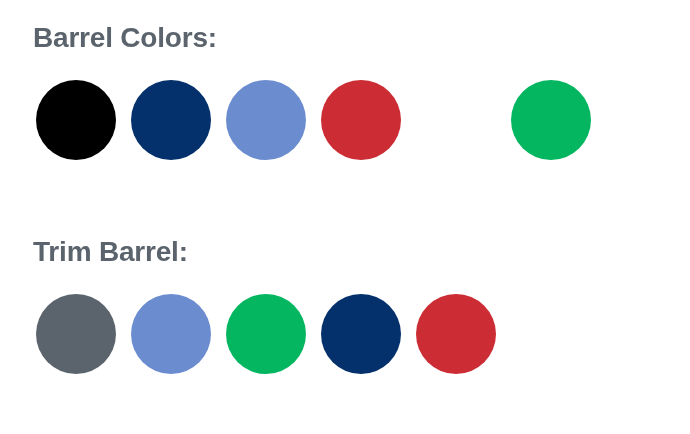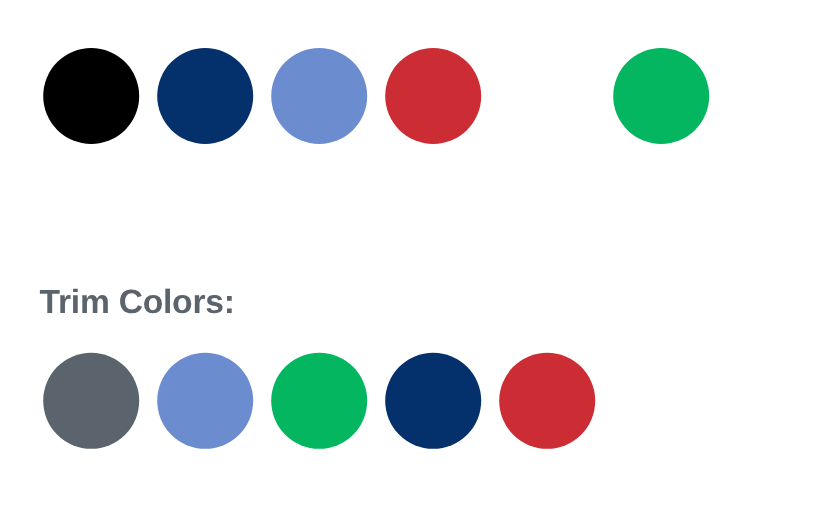--- a/index.html
+++ b/index.html
@@ -65,21 +65,22 @@
   .swatch-slot.is-empty .swatch {
     background: transparent !important;
   }
 </style>
 </head>
 <body>
 
 <div class="page">
 
   <div class="section" id="section-barrel">
+    <h2 class="section-heading">Barrel Colors:</h2>
     <div class="swatch-row" id="row-barrel"><div class="swatch-slot"><span class="swatch" title="black" style="background: rgb(0, 0, 0);"></span></div><div class="swatch-slot"><span class="swatch" title="navy" style="background: rgb(4, 48, 107);"></span></div><div class="swatch-slot"><span class="swatch" title="cornflower-blue" style="background: rgb(108, 140, 208);"></span></div><div class="swatch-slot"><span class="swatch" title="red" style="background: rgb(204, 44, 51);"></span></div><div class="swatch-slot is-empty"><span class="swatch" title="empty"></span></div><div class="swatch-slot"><span class="swatch" title="green" style="background: rgb(3, 182, 95);"></span></div></div>
   </div>
 
   <div class="section" id="section-trim">
-    <h2 class="section-heading">Trim Colors:</h2>
+    <h2 class="section-heading">Trim Barrel:</h2>
     <div class="swatch-row" id="row-trim"><div class="swatch-slot"><span class="swatch" title="slate-gray" style="background: rgb(91, 100, 108);"></span></div><div class="swatch-slot"><span class="swatch" title="cornflower-blue" style="background: rgb(108, 140, 208);"></span></div><div class="swatch-slot"><span class="swatch" title="green" style="background: rgb(3, 182, 95);"></span></div><div class="swatch-slot"><span class="swatch" title="navy" style="background: rgb(4, 48, 107);"></span></div><div class="swatch-slot"><span class="swatch" title="red" style="background: rgb(204, 44, 51);"></span></div></div>
   </div>
 
 </div>
 
 </body></html>

